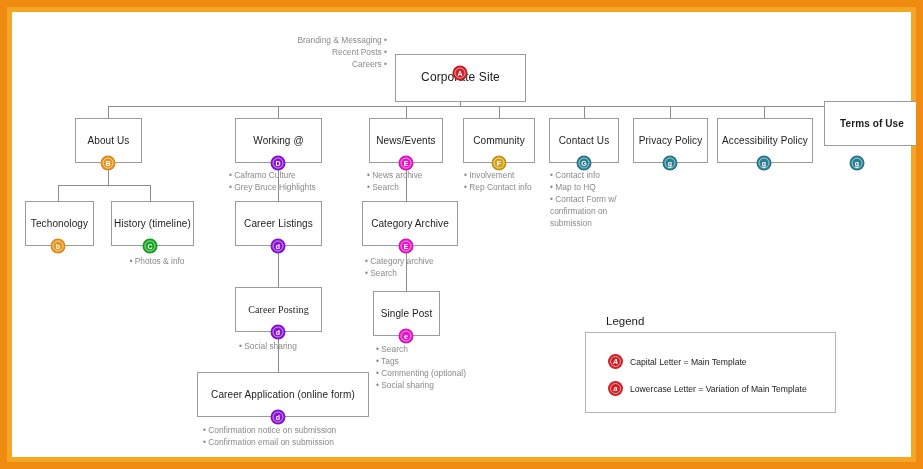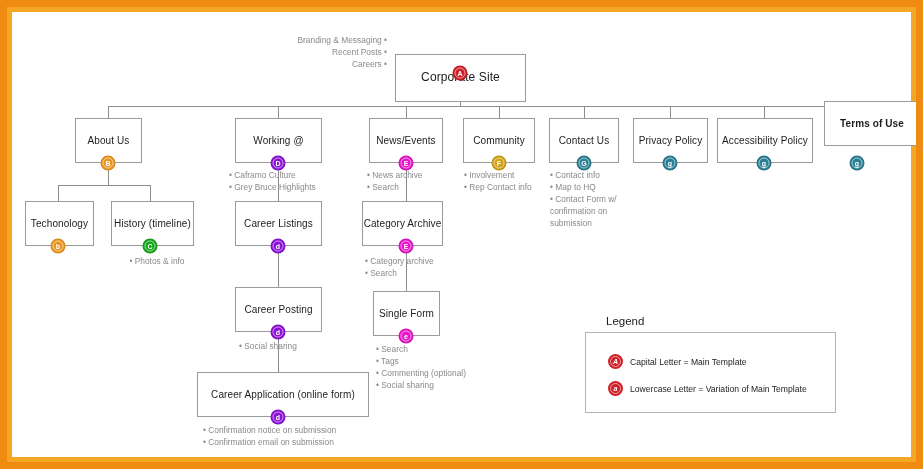--- a/index.html
+++ b/index.html
@@ -218,51 +218,51 @@
     <div class="notes" style="left: 105px; top: 248px; width: 90px; color: rgb(138, 138, 138); text-align: center;">• Photos &amp; info</div>
 
     <div class="node" style="left: 228px; top: 194px; width: 87px; height: 45px; border-color: rgb(155, 155, 155);">
       <span>Career Listings</span>
     </div>
     <div class="badge" style="left: 271px; top: 239px; background: rgb(139, 19, 216);">
       <i class="ring"></i>
         <span>d</span>
     </div>
 
-    <div class="node" style="left: 228px; top: 280px; width: 87px; height: 45px; border-color: rgb(155, 155, 155);">
+    <div class="node" style="left: 228px; top: 280px; width: 87px; height: 45px; border-color: rgb(155, 155, 155); font-family: Liberation Serif, serif;">
       <span>Career Posting</span>
     </div>
     <div class="badge" style="left: 271px; top: 325px; background: rgb(139, 19, 216);">
       <i class="ring"></i>
         <span>d</span>
     </div>
     <div class="notes" style="left: 232px; top: 333px; width: 110px; color: rgb(138, 138, 138);">• Social sharing</div>
 
     <div class="node" style="left: 190px; top: 365px; width: 172px; height: 45px; border-color: rgb(155, 155, 155);">
       <span>Career Application (online form)</span>
     </div>
     <div class="badge" style="left: 271px; top: 410px; background: rgb(139, 19, 216);">
       <i class="ring"></i>
         <span>d</span>
     </div>
     <div class="notes" style="left: 196px; top: 417px; width: 200px; color: rgb(138, 138, 138);">• Confirmation notice on submission
 • Confirmation email on submission</div>
 
-    <div class="node" style="left: 355px; top: 194px; width: 81px; height: 45px; border-color: rgb(155, 155, 155);">
+    <div class="node" style="left: 355px; top: 194px; width: 96px; height: 45px; border-color: rgb(155, 155, 155);">
       <span>Category Archive</span>
     </div>
     <div class="badge" style="left: 399px; top: 239px; background: rgb(229, 22, 200);">
       <i class="ring"></i>
         <span>E</span>
     </div>
     <div class="notes" style="left: 358px; top: 248px; width: 105px; color: rgb(138, 138, 138);">• Category archive
 • Search</div>
 
     <div class="node" style="left: 366px; top: 284px; width: 67px; height: 45px; border-color: rgb(155, 155, 155);">
-      <span>Single Form</span>
+      <span>Single Post</span>
     </div>
     <div class="badge" style="left: 399px; top: 329px; background: rgb(229, 22, 200);">
       <i class="ring"></i>
         <span>e</span>
     </div>
     <div class="notes" style="left: 369px; top: 336px; width: 120px; color: rgb(138, 138, 138);">• Search
 • Tags
 • Commenting (optional)
 • Social sharing</div>
 

